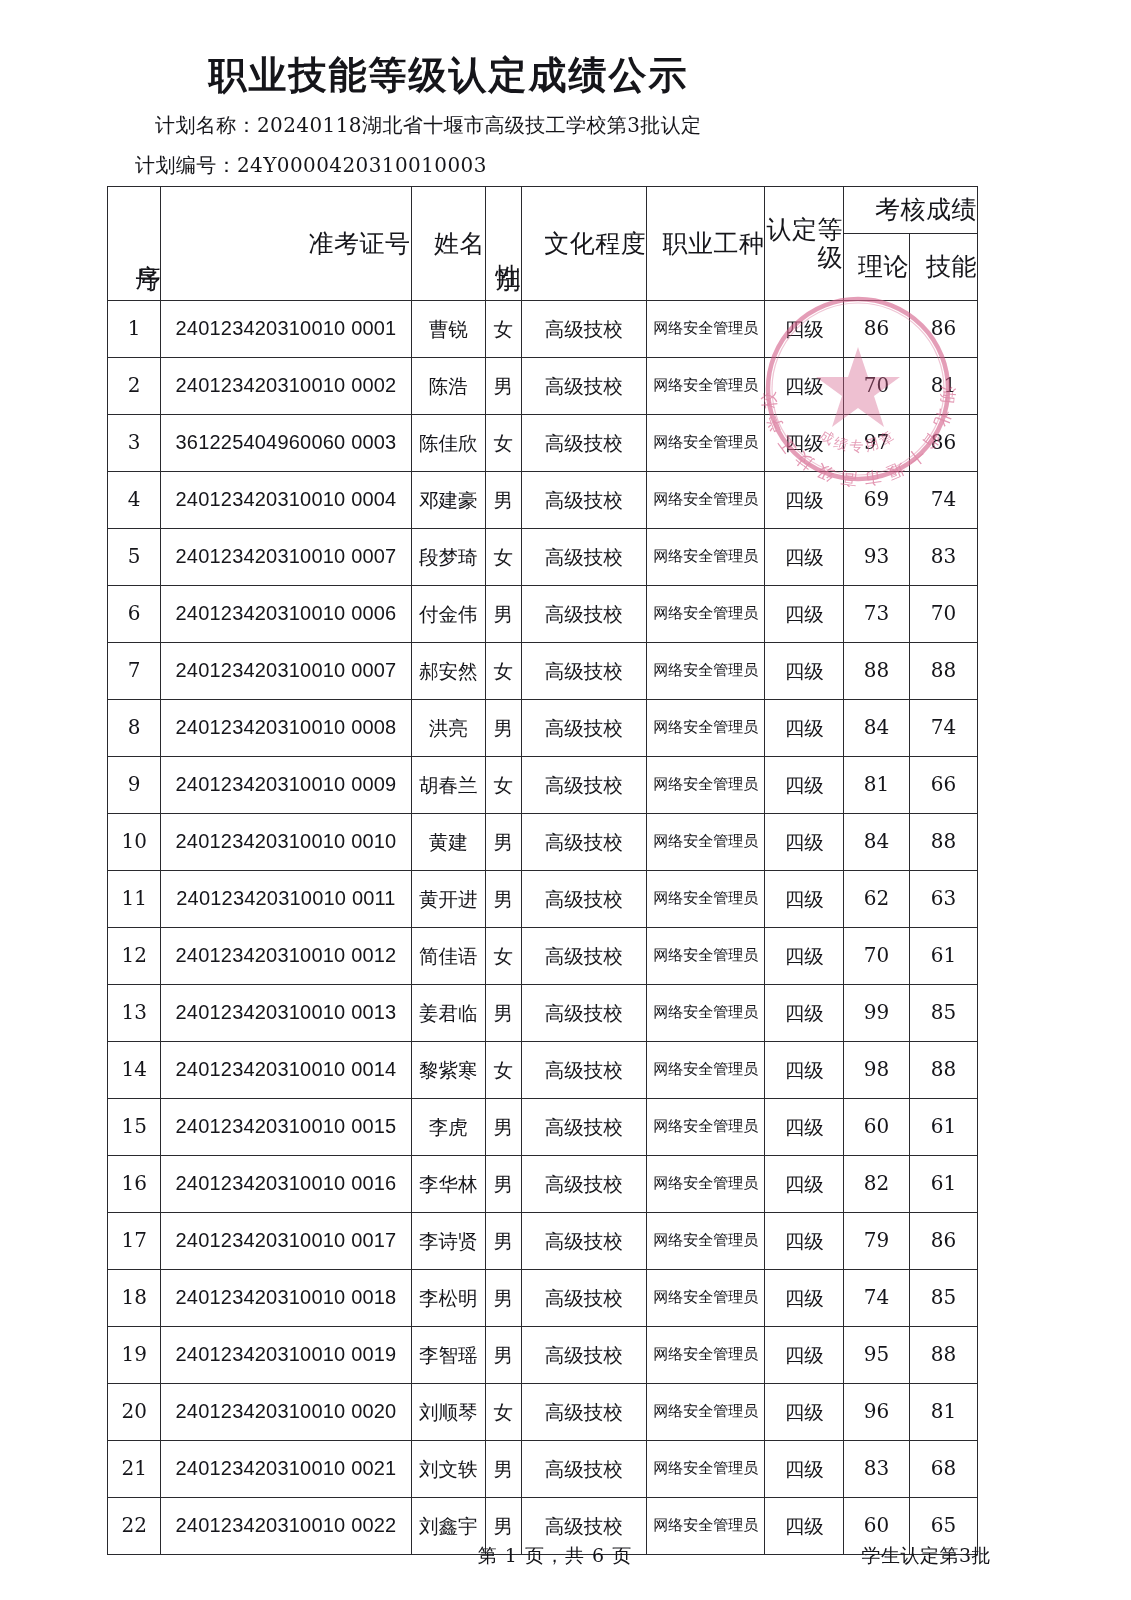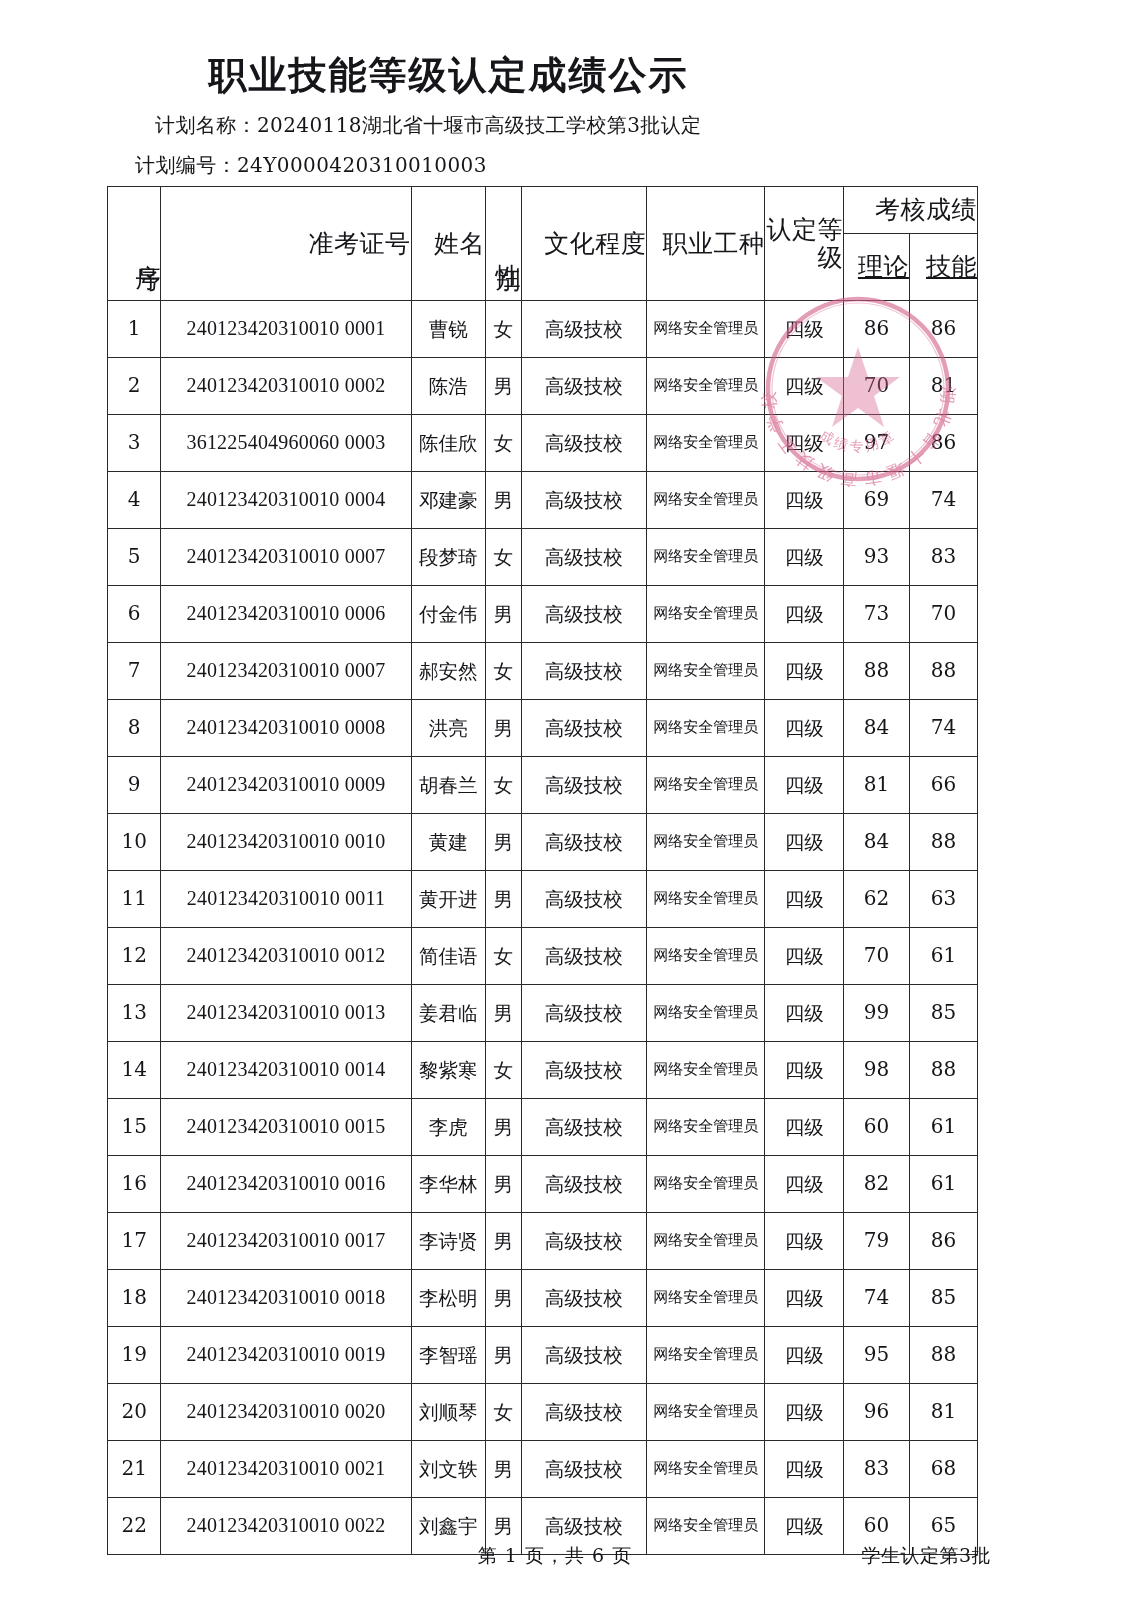--- a/index.html
+++ b/index.html
@@ -69,21 +69,21 @@
     font-weight: normal;
     line-height: 1.18;
   }
   .score-table thead th {
     font-size: 25px;
     letter-spacing: 0.5px;
     text-align: right;
   }
   thead .h-tall { height: 112px; margin-top: 47px; }
   thead .h-group { height: 46px; }
-  thead .h-sub { height: 66px; font-size: 18px; text-decoration: underline; }
+  thead .h-sub { height: 66px; font-size: 18px; }
 
   .col-seq    { width: 51px; }
   .col-admit  { width: 239px; }
   .col-name   { width: 71px; }
   .col-gender { width: 34px; }
   .col-edu    { width: 120px; }
   .col-job    { width: 113px; }
   .col-level  { width: 75px; }
   .col-theory { width: 63px; }
   .col-skill  { width: 65px; }
@@ -95,21 +95,21 @@
     letter-spacing: 4px;
     line-height: 1.05;
   }
   .stack-head { display: block; line-height: 1.12; }
 
   tbody tr { height: 57px; }
   tbody td { font-size: 19.5px; }
   td.cell-admit {
     font-size: 20px;
     letter-spacing: 0.2px;
-    font-family: Liberation Serif, serif;
+    font-family: Liberation Sans, sans-serif;
   }
   td.cell-job { font-size: 15px; line-height: 1.16; }
   td.cell-seq, td.cell-theory, td.cell-skill { font-size: 20px; }
 
   
   .seal {
     position: absolute;
     left: 752px;
     top: 283px;
     width: 212px;

